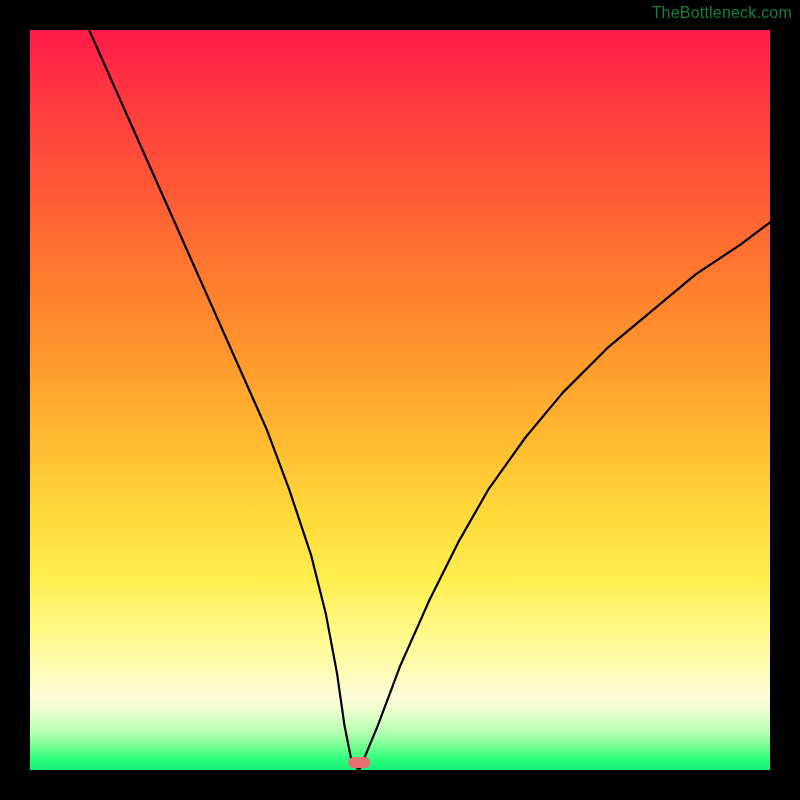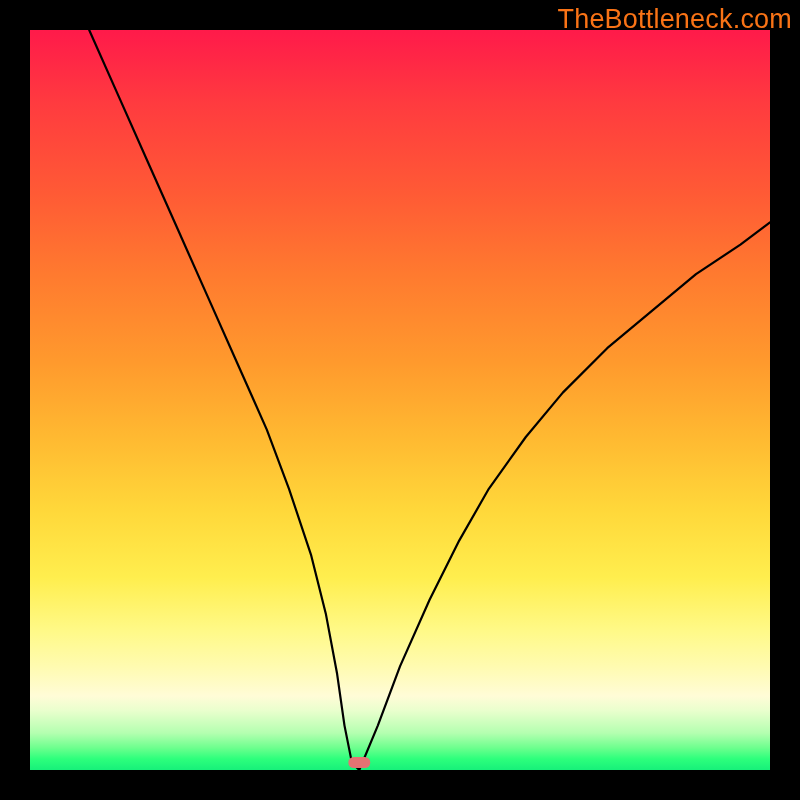--- a/index.html
+++ b/index.html
@@ -62,22 +62,22 @@
     stroke-linecap: round;
   }
   .marker {
     fill: #e57373;
     stroke: none;
   }
   .watermark {
     position: absolute;
     top: 4px;
     right: 8px;
-    color: #f97316;
-    font-size: 27px;
+    color: #15803d;
+    font-size: 16px;
     font-weight: 500;
     letter-spacing: 0.2px;
     user-select: none;
   }
 </style>
 </head>
 <body>
 
 <div class="frame">
   <div class="watermark">TheBottleneck.com</div>

